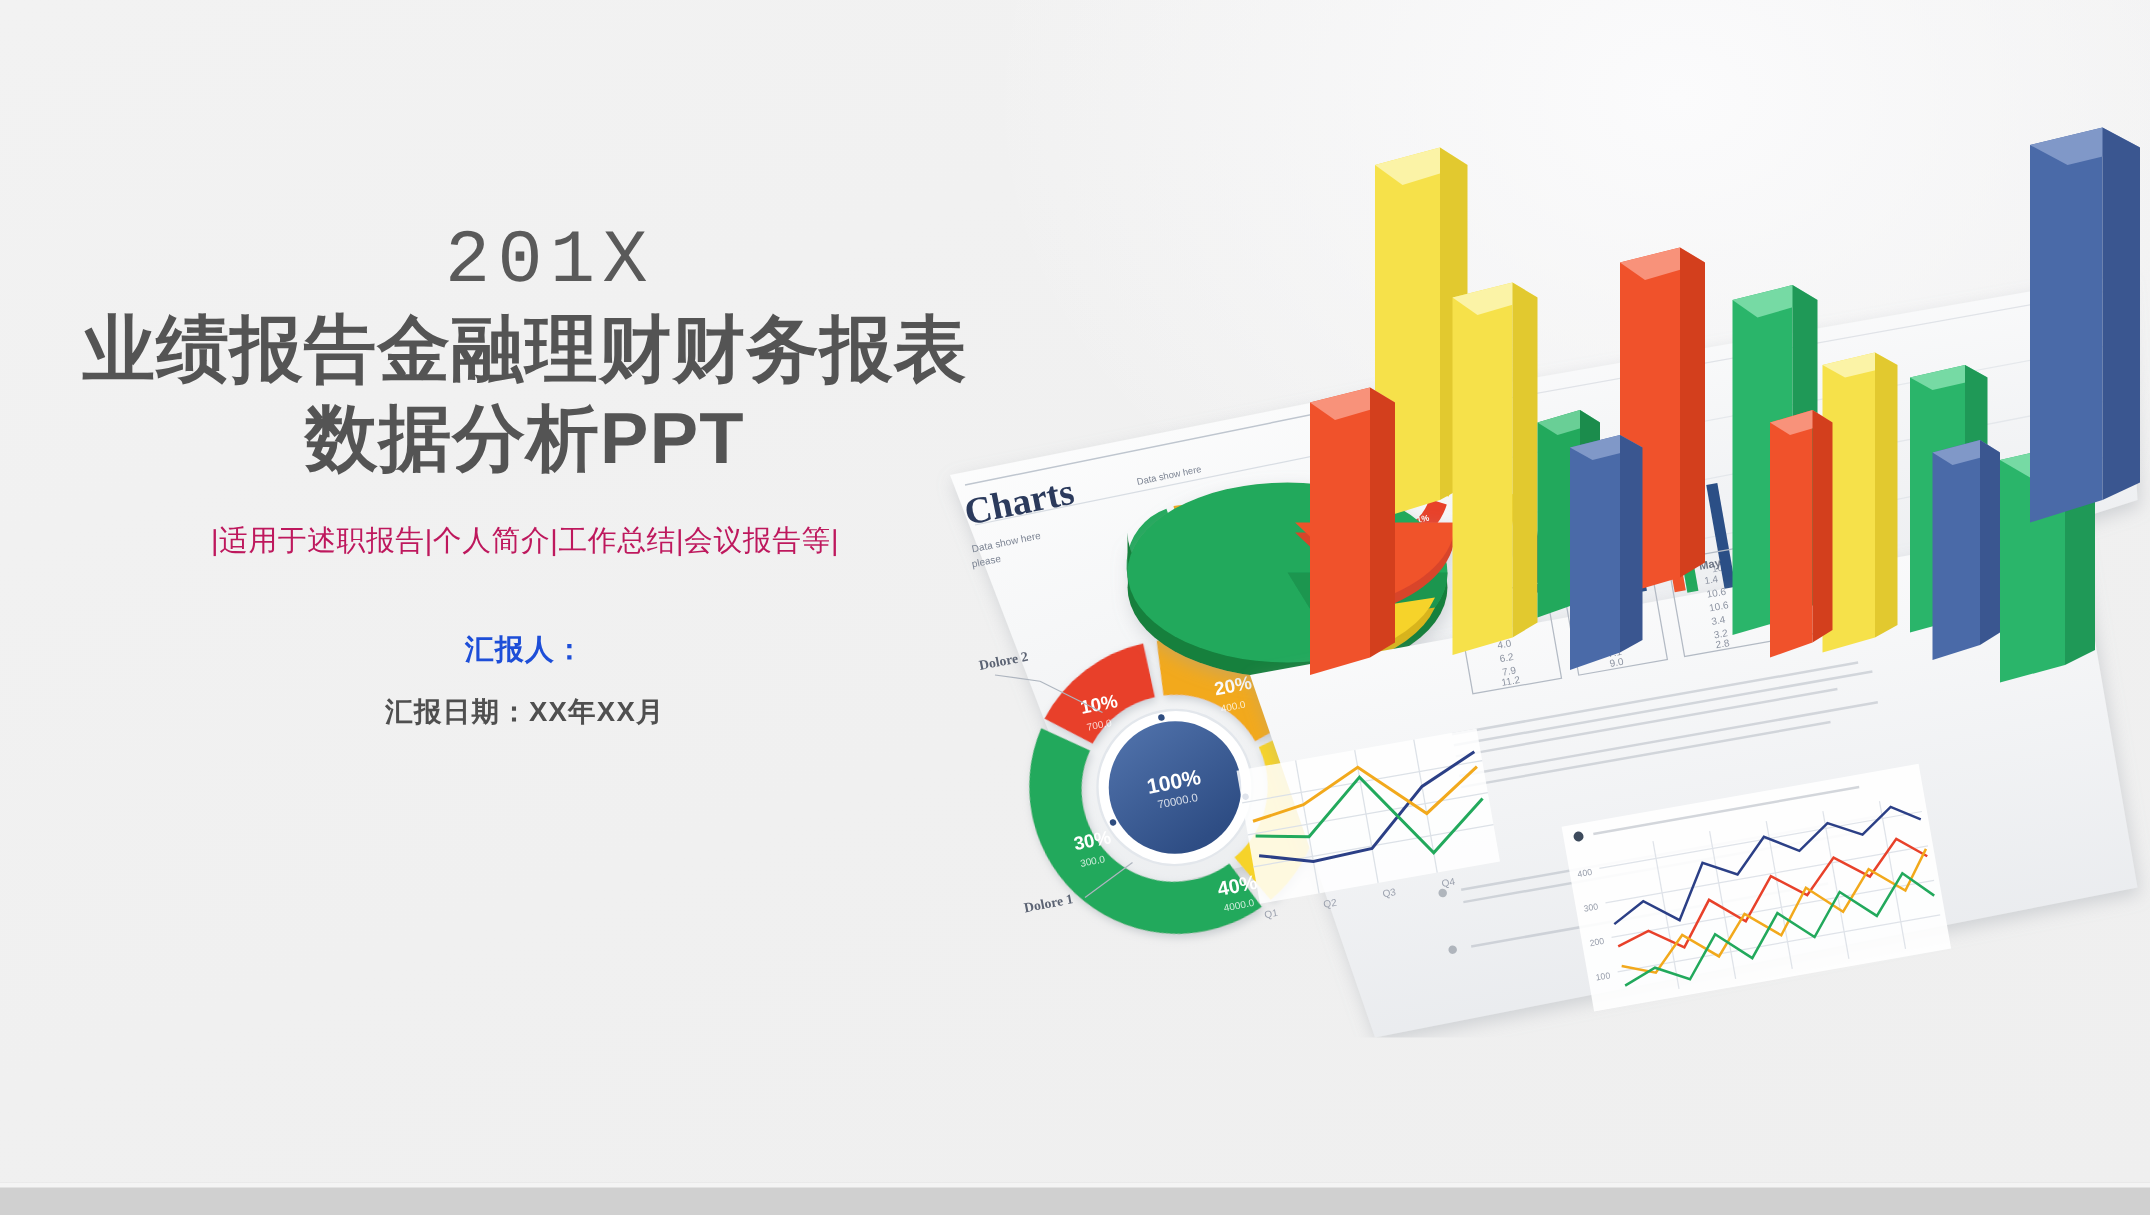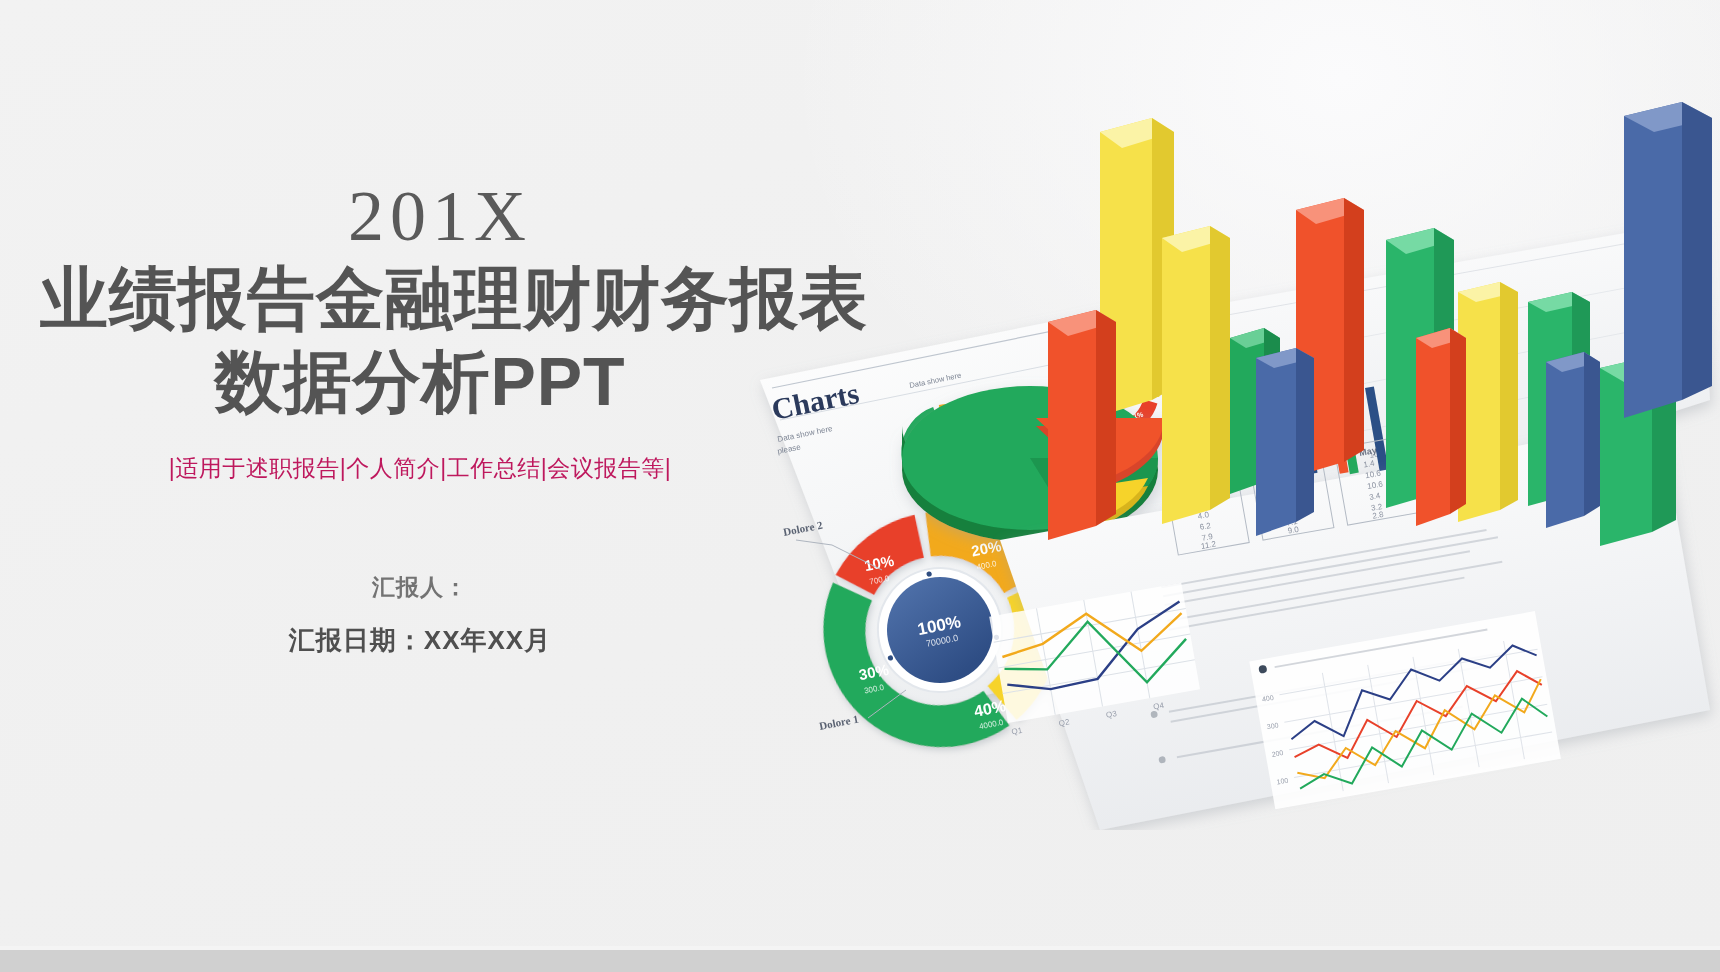--- a/index.html
+++ b/index.html
@@ -35,33 +35,33 @@
 
   
   .text-block {
     position: absolute;
     left: 40px;
     top: 180px;
     width: 760px;
     text-align: center;
   }
   .year {
-    font-family: Liberation Serif, serif;
-    font-size: 72px;
+    font-family: Liberation Mono, monospace;
+    font-size: 60px;
     font-weight: 400;
     color: #5a5a5a;
     letter-spacing: 6px;
     line-height: 1.02;
     margin: 0 0 4px 0;
     padding-left: 40px;
   }
   .title-main {
     font-family: "Liberation Sans", sans-serif;
     font-weight: bold;
-    font-size: 68px;
+    font-size: 58px;
     color: #545454;
     line-height: 1.22;
     letter-spacing: 1px;
     margin: 0;
     white-space: nowrap;
   }
   .title-main .line2 {
     display: block;
     text-align: center;
   }
@@ -70,28 +70,28 @@
     font-size: 23px;
     color: #be185d;
     margin: 30px 0 0 0;
     letter-spacing: 0.5px;
     white-space: nowrap;
   }
   .presenter {
     font-family: "Liberation Sans", sans-serif;
     font-weight: bold;
     font-size: 23px;
-    color: #737373;
-    margin: 88px 0 0 0;
+    color: #1d4ed8;
+    margin: 56px 0 0 0;
     letter-spacing: 1px;
   }
   .report-date {
     font-family: "Liberation Sans", sans-serif;
     font-weight: bold;
-    font-size: 26px;
+    font-size: 22px;
     color: #4f4f4f;
     margin: 20px 0 0 0;
     letter-spacing: 1px;
   }
 
   
   .imagery {
     position: absolute;
     left: 700px;
     top: 70px;

